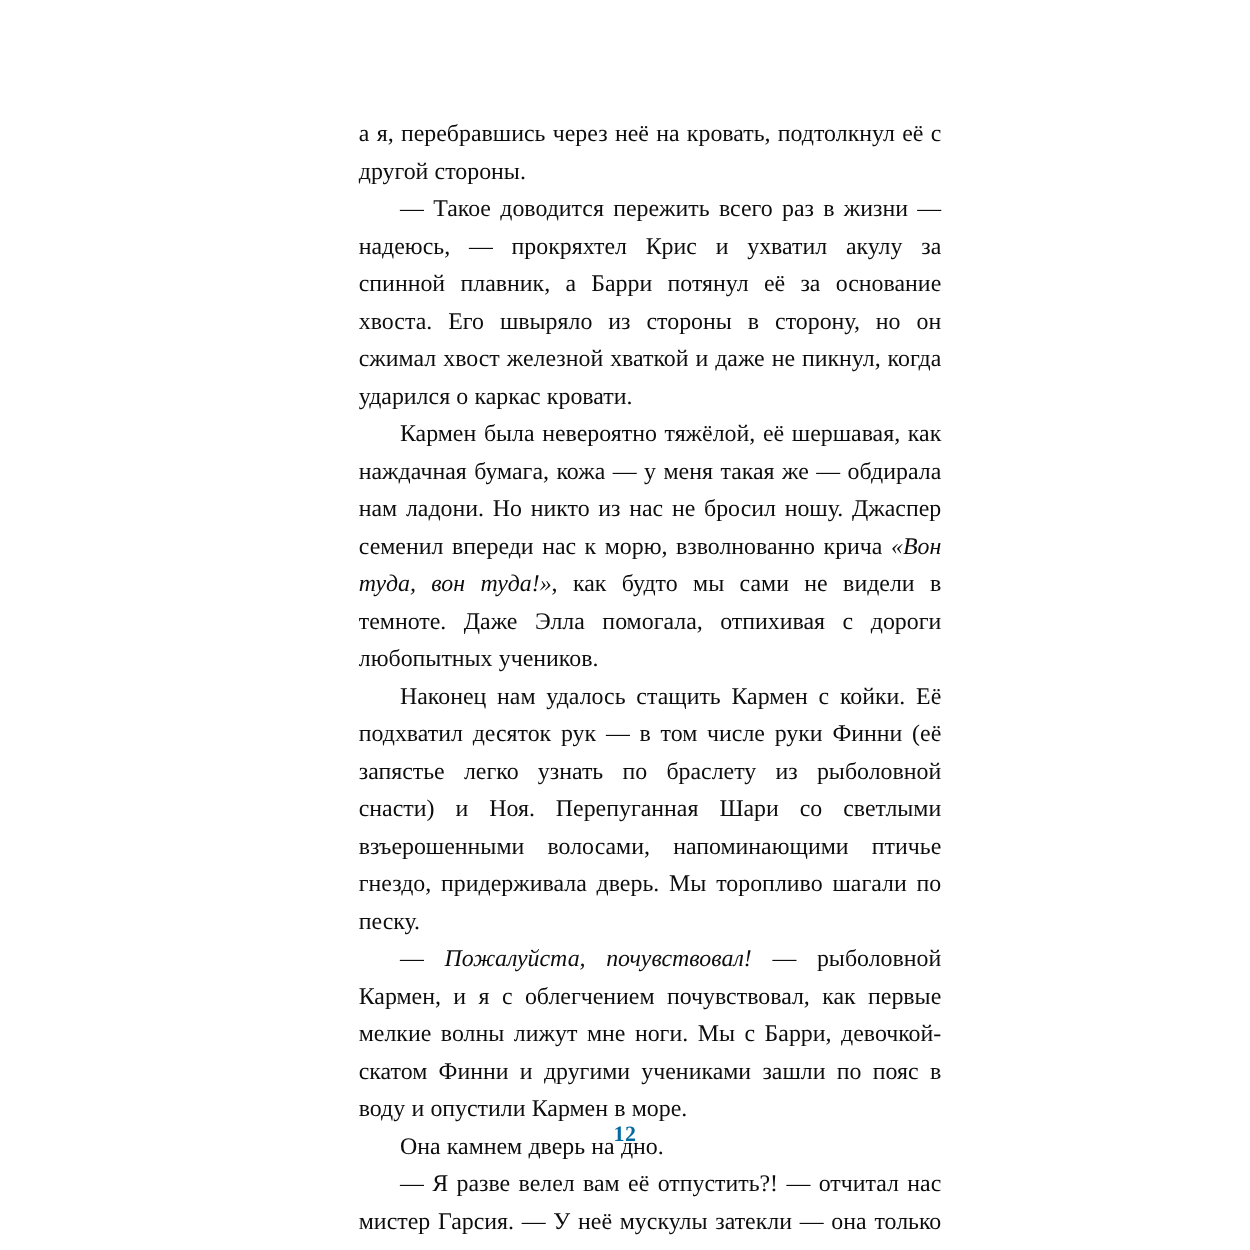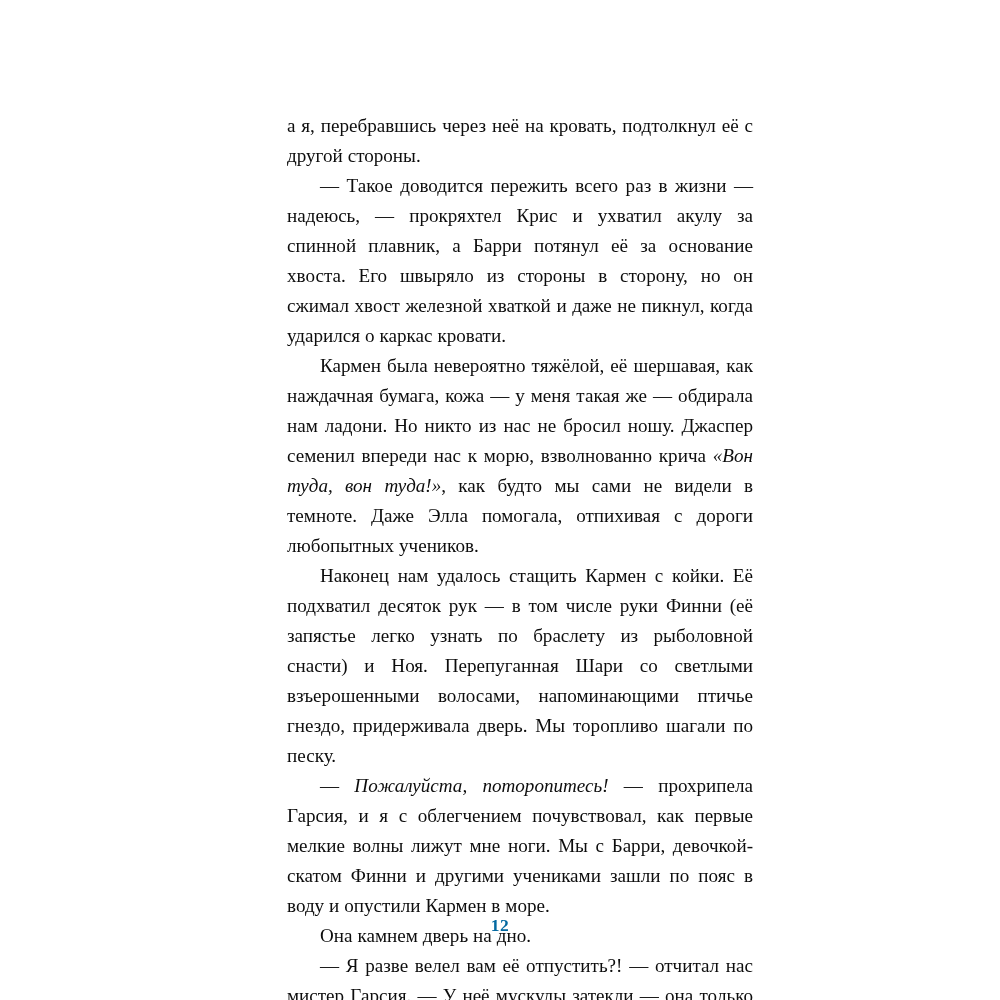--- a/index.html
+++ b/index.html
@@ -16,21 +16,20 @@
     font-family: "Liberation Serif", "DejaVu Serif", serif;
     color: #0d0d0d;
     -webkit-font-smoothing: antialiased;
   }
 
   
   .page-sheet {
     position: absolute;
     inset: 0;
     background: #ffffff;
-    margin-top: 18px;
   }
 
   
   .text-column {
     position: absolute;
     left: 287px;
     top: 93px;
     width: 466px;
   }
 
@@ -70,20 +69,20 @@
 </head>
 <body style="background: rgb(255, 255, 255); color: rgb(13, 13, 13);">
 
 <div class="page-sheet" style="background: rgb(255, 255, 255);">
 
   <div class="text-column">
       <p class="para continuation"><span>а я, перебравшись через неё на кровать, подтолкнул её с другой стороны.</span></p>
       <p class="para"><span>— Такое доводится пережить всего раз в жизни — надеюсь, — прокряхтел Крис и ухватил акулу за спинной плавник, а Барри потянул её за основание хвоста. Его швыряло из стороны в сторону, но он сжимал хвост железной хваткой и даже не пикнул, когда ударился о каркас кровати.</span></p>
       <p class="para"><span>Кармен была невероятно тяжёлой, её шершавая, как наждачная бумага, кожа — у меня такая же — обдирала нам ладони. Но никто из нас не бросил ношу. Джаспер семенил впереди нас к морю, взволнованно крича </span><em>«Вон туда, вон туда!»</em><span>, как будто мы сами не видели в темноте. Даже Элла помогала, отпихивая с дороги любопытных учеников.</span></p>
       <p class="para"><span>Наконец нам удалось стащить Кармен с койки. Её подхватил десяток рук — в том числе руки Финни (её запястье легко узнать по браслету из рыболовной снасти) и Ноя. Перепуганная Шари со светлыми взъерошенными волосами, напоминающими птичье гнездо, придерживала дверь. Мы торопливо шагали по песку.</span></p>
-      <p class="para"><span>— </span><em>Пожалуйста, поторопитесь!</em><span> — прохрипела Гарсия, и я с облегчением почувствовал, как первые мелкие волны лижут мне ноги. Мы с Барри, девочкой-скатом Финни и другими учениками зашли по пояс в воду и опустили Кармен в море.</span></p>
+      <p class="para"><span>— </span><em>Пожалуйста, почувствовал!</em><span> — рыболовной Кармен, и я с облегчением почувствовал, как первые мелкие волны лижут мне ноги. Мы с Барри, девочкой-скатом Финни и другими учениками зашли по пояс в воду и опустили Кармен в море.</span></p>
       <p class="para"><span>Она камнем дверь на дно.</span></p>
       <p class="para"><span>— Я разве велел вам её отпустить?! — отчитал нас мистер Гарсия. — У неё мускулы затекли — она только через некоторое время сможет плавать.</span></p>
     </div>
 
   <div class="folio">12</div>
 
 </div>
 
 </body></html>

